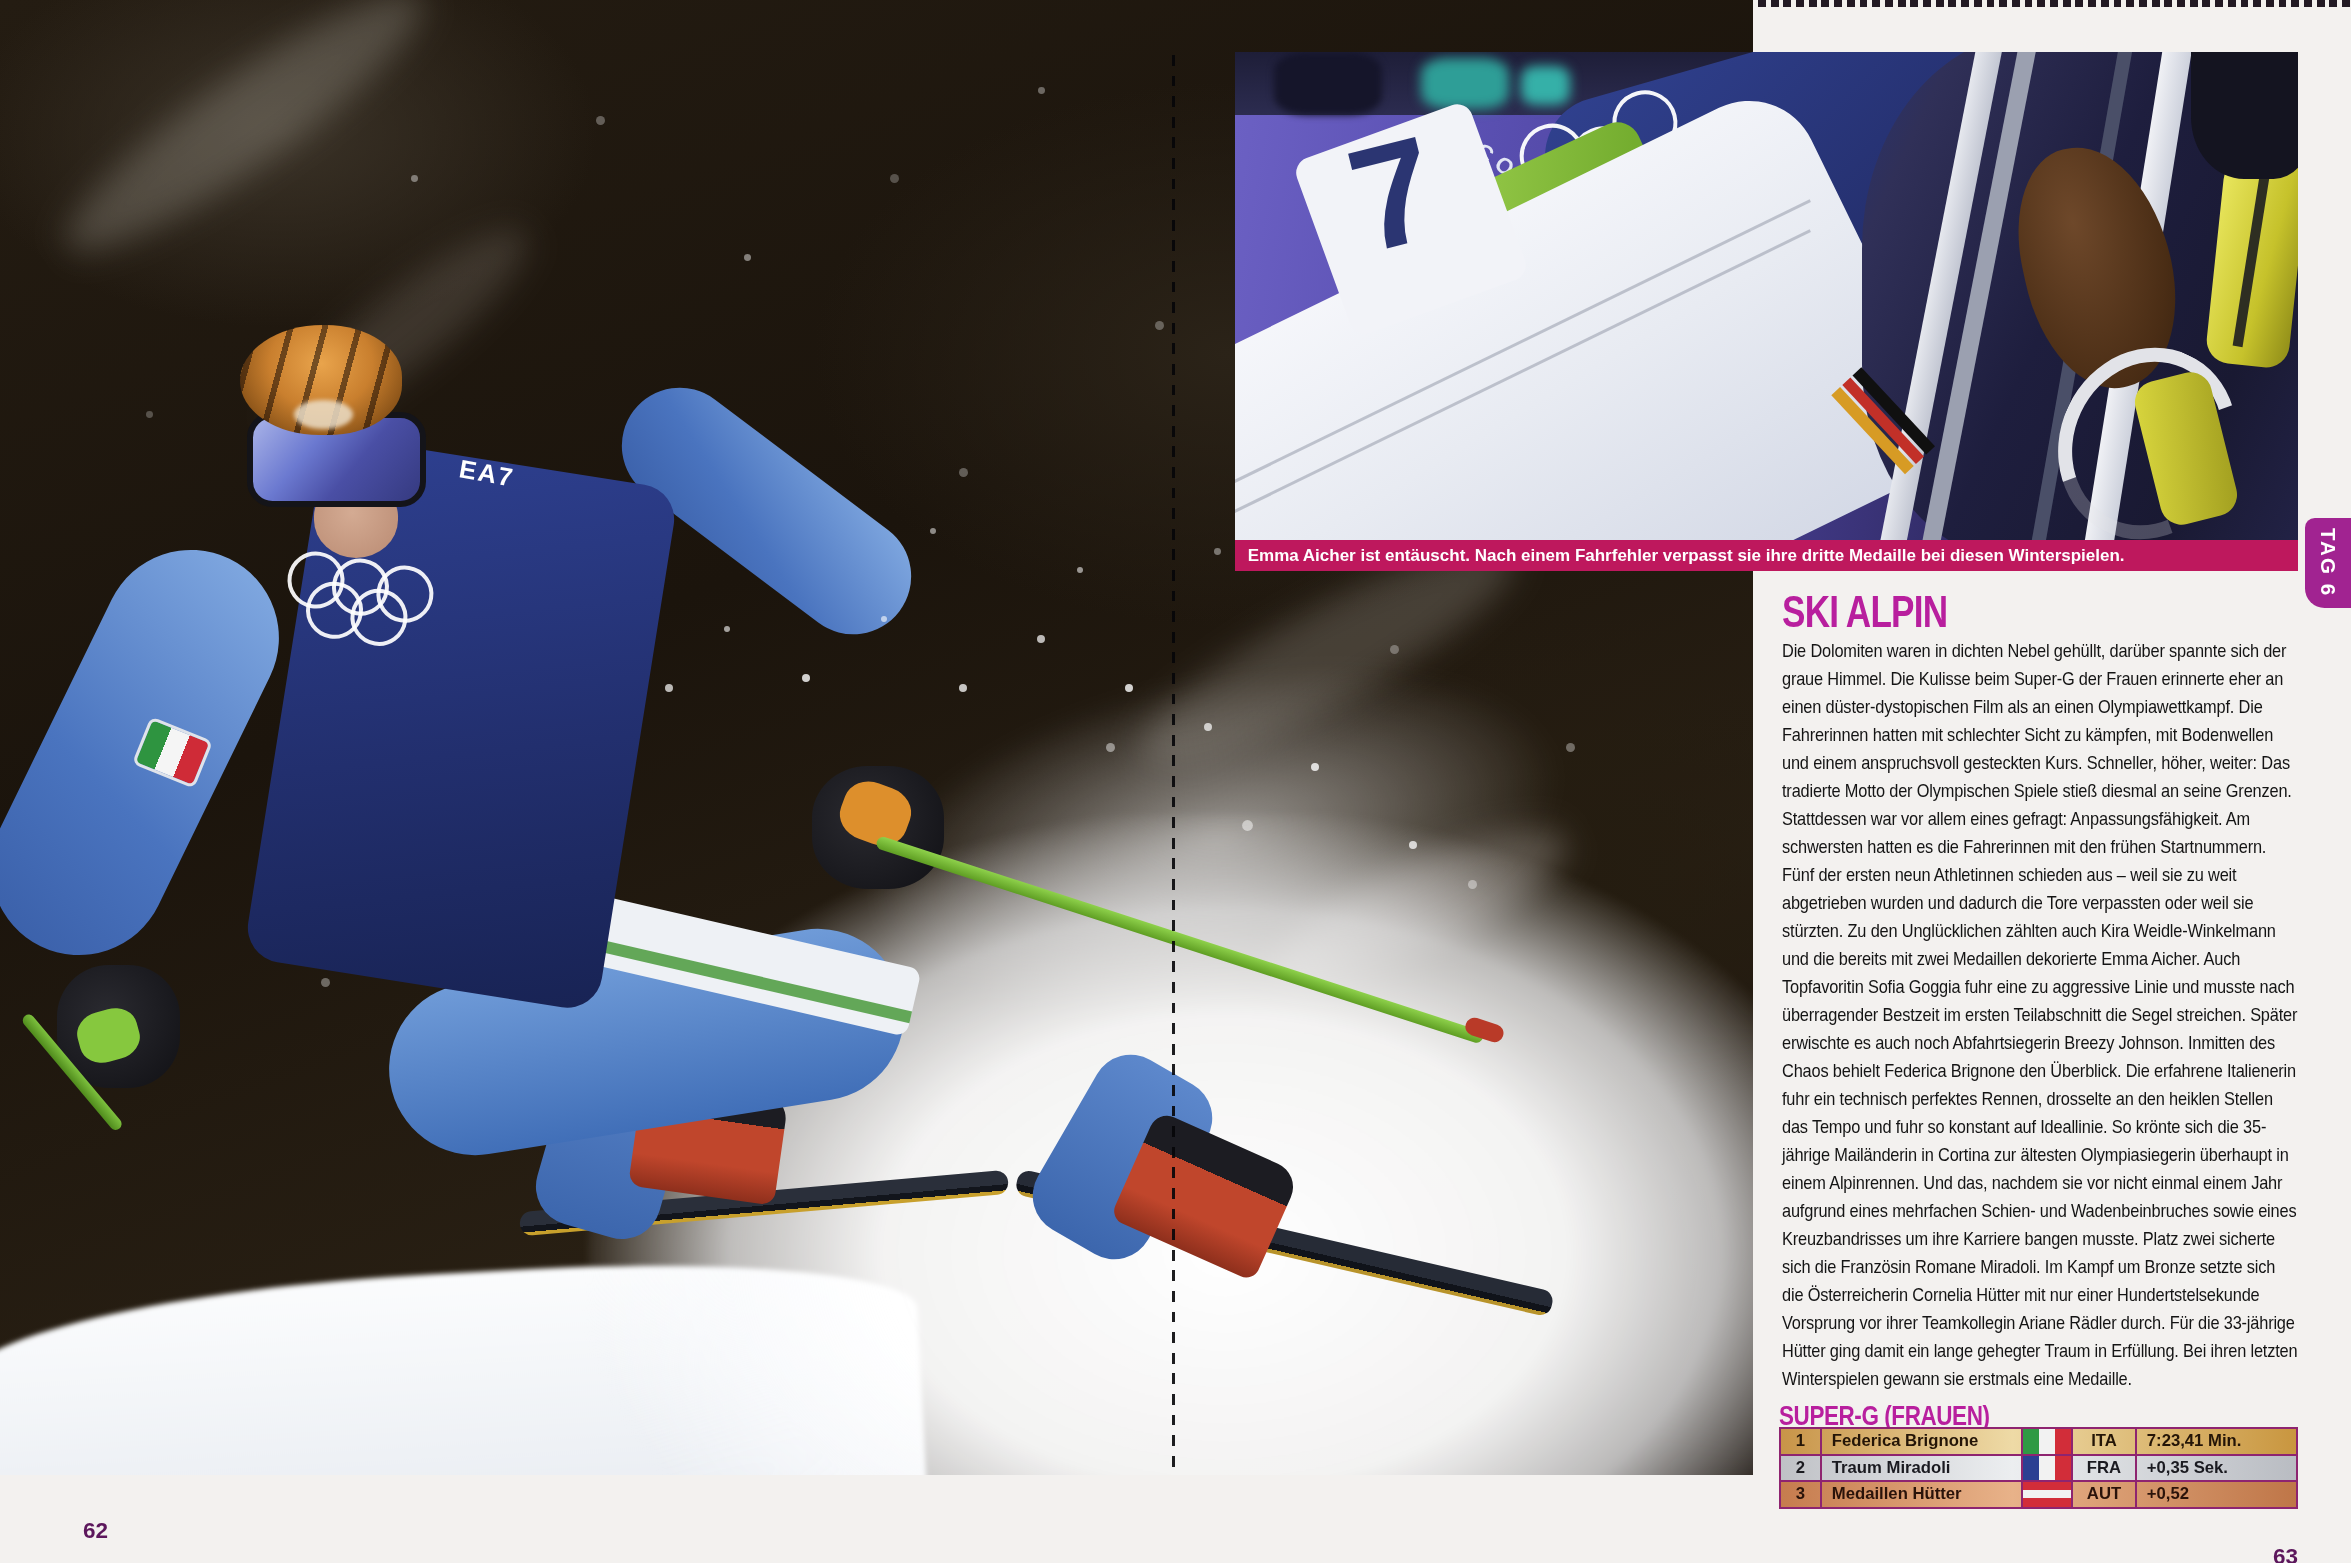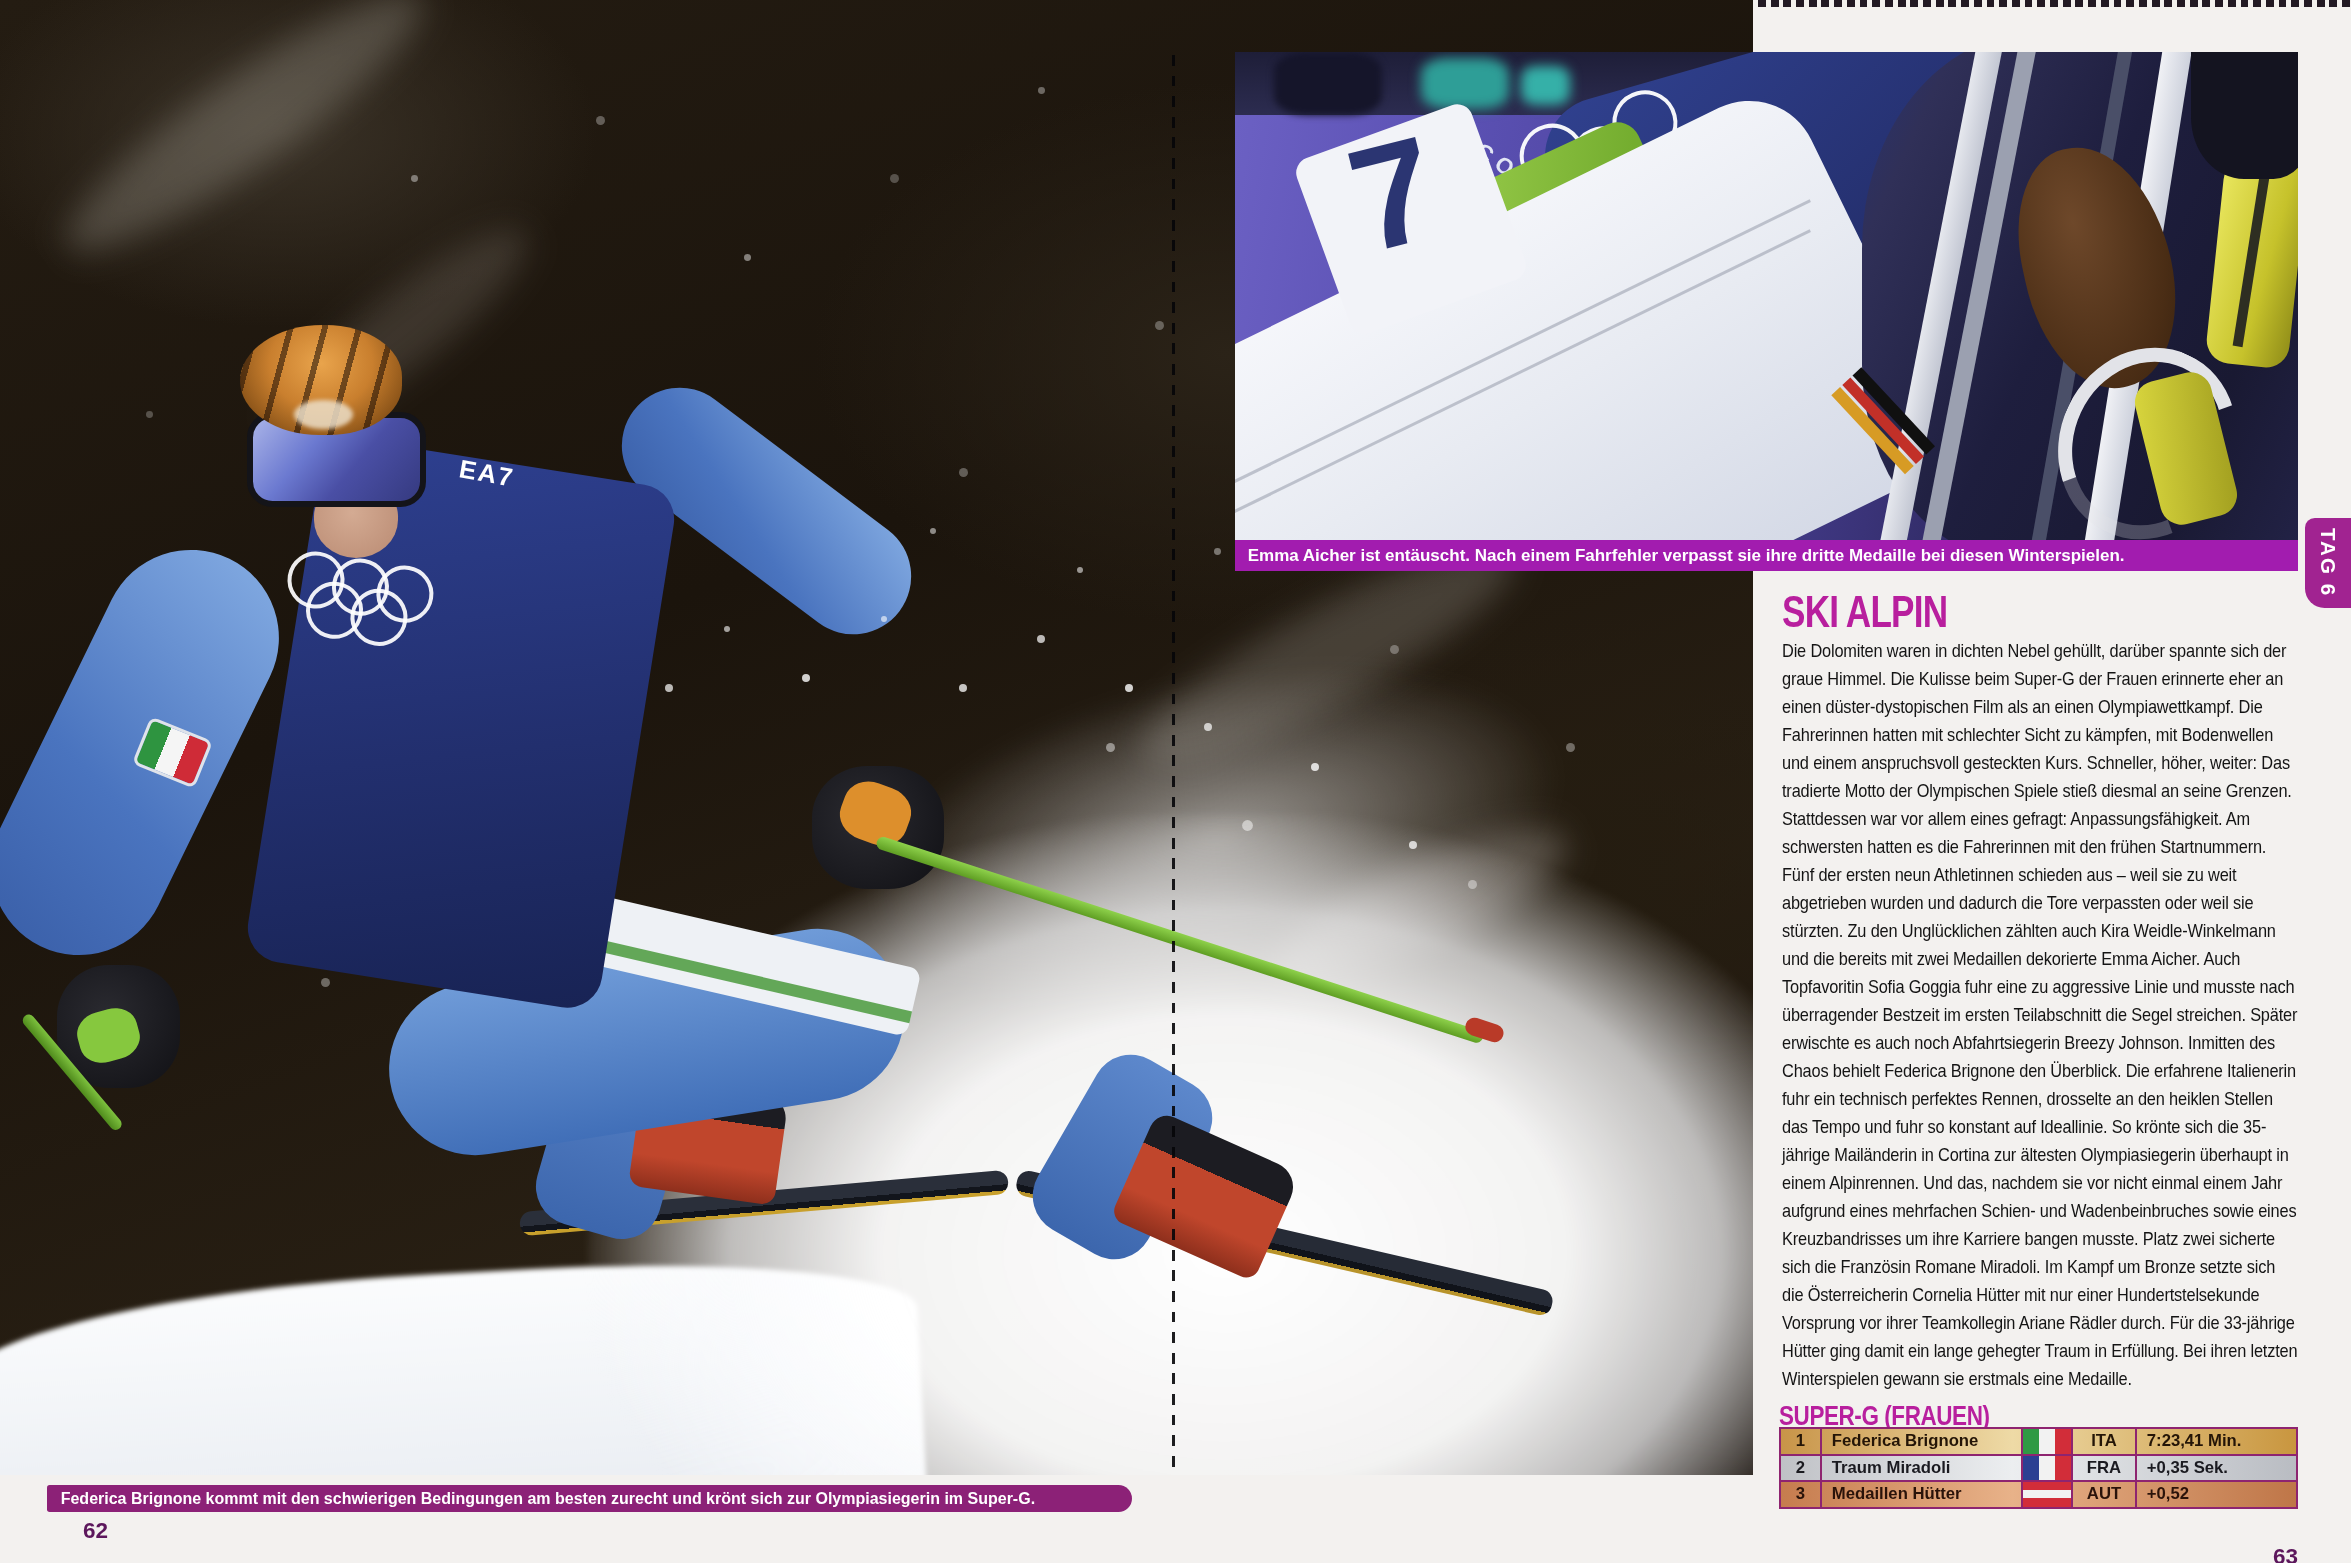--- a/index.html
+++ b/index.html
@@ -144,21 +144,21 @@
     background:linear-gradient(100deg,#eae75f,#c6c22b 60%,#8f8c18);}
   .em-glove1 i{position:absolute;left:31px;top:11.8px;width:9.8px;height:176px;background:#2e2e22;transform:rotate(3deg);}
   .em-glove2{left:912px;top:323px;width:78px;height:147px;transform:rotate(-14deg);border-radius:21.6px;
     background:linear-gradient(100deg,#d9d63e,#a19e1f);}
   .em-helm{left:956px;top:-9.8px;width:118px;height:137px;background:#141420;border-radius:0 0 30% 45%;}
   .em-deflag{left:586px;top:353px;width:127px;height:55px;transform:rotate(47deg);}
   .em-deflag i{position:absolute;left:0;width:108px;height:11.8px;}
   .em-deflag .f1{top:0;background:#101010;} .em-deflag .f2{top:14.7px;background:#c23028;} .em-deflag .f3{top:29px;background:#d79b24;}
 
   
-  .caption-emma{position:absolute;left:1235px;top:540px;width:1063px;height:31px;z-index:6;background:#a21caf;
+  .caption-emma{position:absolute;left:1235px;top:540px;width:1063px;height:31px;z-index:6;background:#be185d;
     color:#fff;font-weight:bold;font-size:17px;line-height:31px;padding-left:12.7px;box-sizing:border-box;}
   .caption-main{position:absolute;left:47px;top:1485px;width:1085px;height:27.4px;z-index:6;background:#8c2177;
     border-radius:2.9px 14.7px 14.7px 2.9px;color:#fff;font-weight:bold;font-size:16px;line-height:27.4px;
     padding-left:13.7px;box-sizing:border-box;}
   .day-tab{position:absolute;left:2305px;top:518px;width:46px;height:90px;z-index:6;background:#a12391;
     border-radius:9.8px 0 0 19.6px;color:#fff;font-weight:bold;font-size:20.6px;letter-spacing:2px;
     display:flex;align-items:center;justify-content:center;writing-mode:vertical-rl;}
 
   
   .article-title{position:absolute;left:1782px;top:586px;color:#b81f9e;font-weight:bold;font-size:45px;
@@ -310,18 +310,17 @@
     </div>
     <div class="res-row bronze">
       <div class="c-rank">3</div>
       <div class="c-name">Medaillen Hütter</div>
       <div class="c-flag flag-aut"></div>
       <div class="c-code">AUT</div>
       <div class="c-time">+0,52</div>
     </div>
   </div>
 
-  <div class="caption-main">Federica Brignone kommt mit den schwierigen Bedingungen am besten zurecht und krönt sich zur Olympiasiegerin im Super-G.</div>
   <div class="pagenum left">62</div>
   <div class="pagenum right">63</div>
 
 </div>
 
 
 </body></html>

